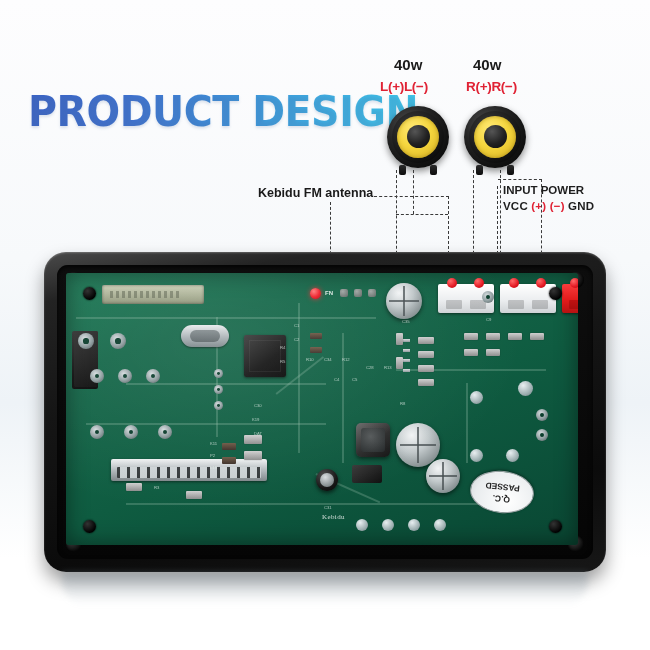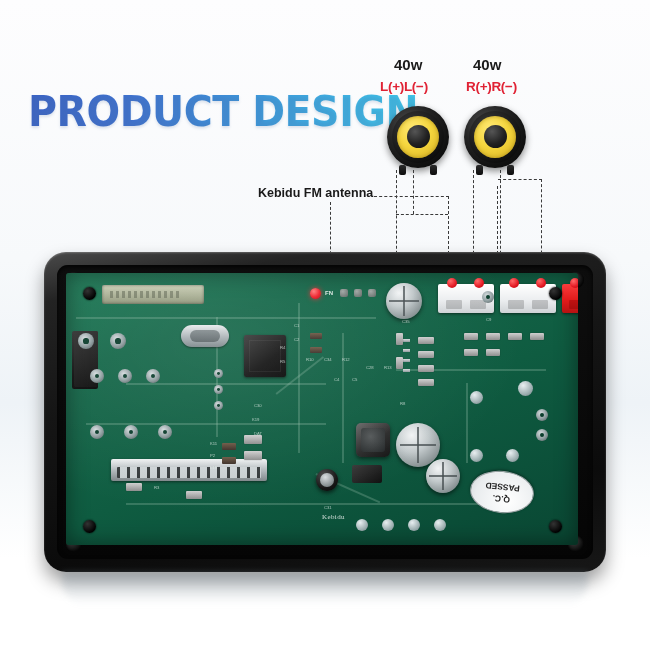--- a/index.html
+++ b/index.html
@@ -170,20 +170,22 @@
     <div class="cone"></div>
     <div class="cap"></div>
     <div class="lug" style="left:12px"></div>
     <div class="lug" style="left:43px"></div>
   </div>
 
   <div class="ann" id="antenna">Kebidu FM antenna</div>
   <div class="vl" style="left:330px;top:202px;height:72px;"></div>
 
   <div id="pw">
+    <div>INPUT POWER</div>
+    <div class="b3"><span>VCC</span>&nbsp;<span class="r">(+)</span>&nbsp;<span class="r">(−)</span>&nbsp;<span>GND</span></div>
   </div>
 
   <div class="vl" style="left:396px;top:170px;height:104px;"></div>
   <div class="vl" style="left:413px;top:170px;height:44px;"></div>
   <div class="hl" style="left:396px;top:214px;width:52px;"></div>
   <div class="vl" style="left:448px;top:196px;height:78px;"></div>
   <div class="hl" style="left:374px;top:196px;width:75px;"></div>
   <div class="vl" style="left:473px;top:170px;height:104px;"></div>
   <div class="vl" style="left:500px;top:170px;height:104px;"></div>
   <div class="hl" style="left:498px;top:179px;width:44px;border-top-style:dashed;"></div>

